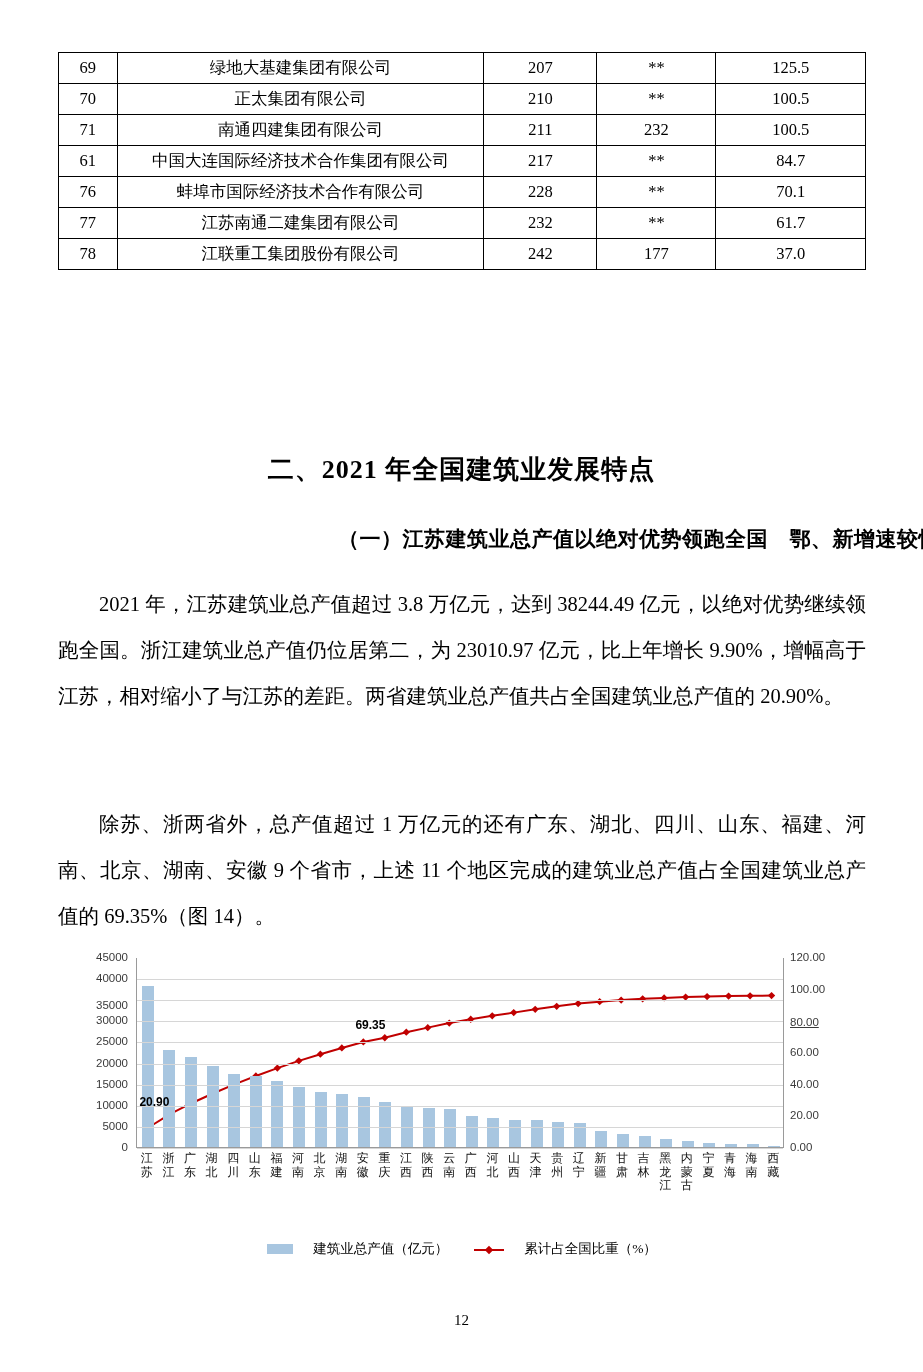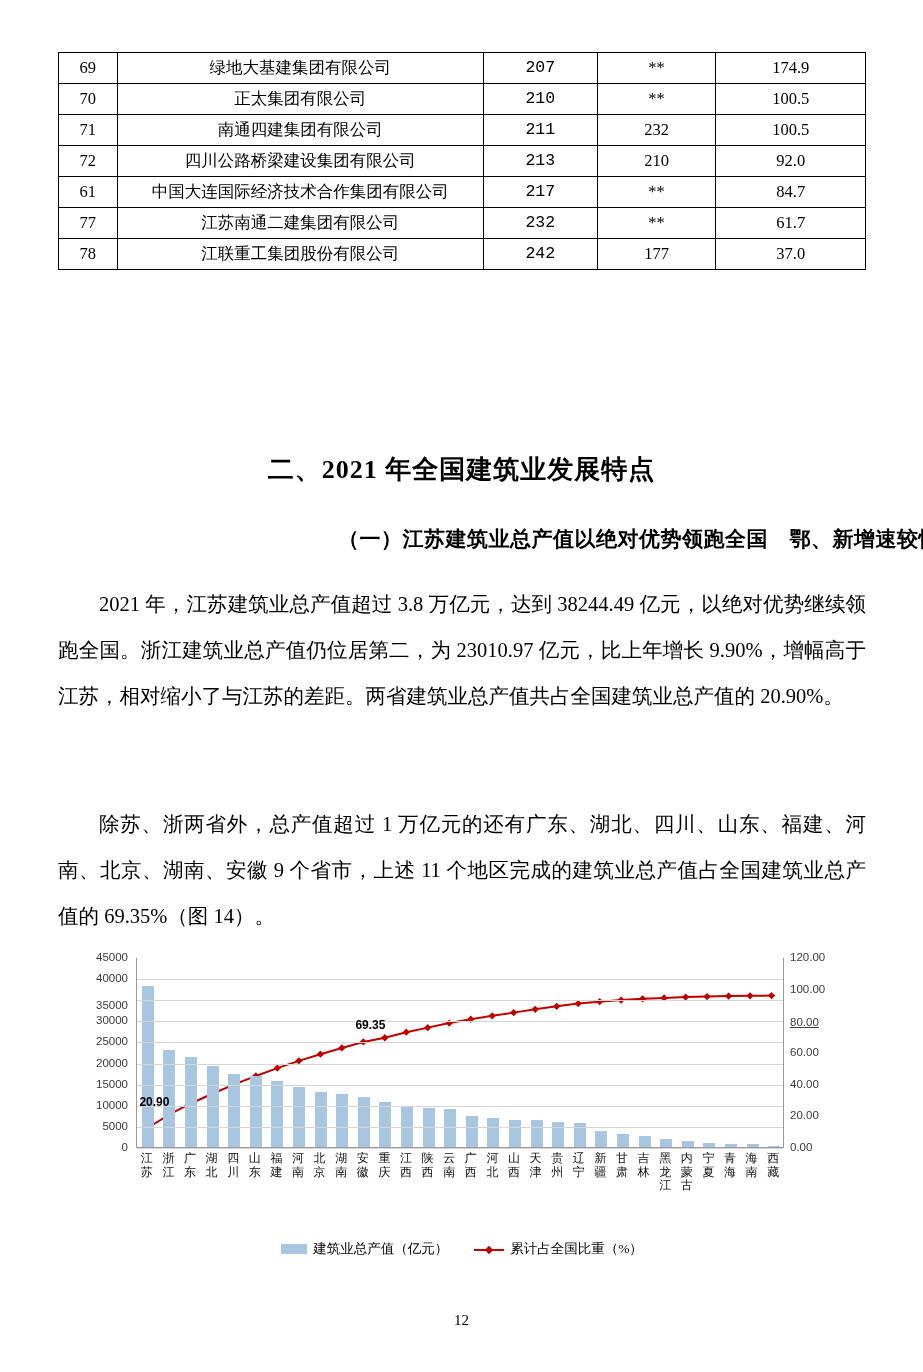--- a/index.html
+++ b/index.html
@@ -39,21 +39,21 @@
   table.rank-table td {
     border: 1px solid #000;
     height: 30px;
     padding: 0 4px;
     text-align: center;
     vertical-align: middle;
     line-height: 1.1;
   }
   td.c-idx   { width: 52px; }
   td.c-name  { width: 382px; font-family: Liberation Serif, serif; }
-  td.c-n1    { width: 110px; font-family: Liberation Mono, monospace; }
+  td.c-n1    { width: 110px; }
   td.c-n2    { width: 116px; }
   td.c-n3    { width: 148px; }
 
   .note {
     position: absolute;
     left: 58px;
     top: 362px;
     font-size: 17px;
     font-family: "Liberation Serif", "DejaVu Serif", serif;
     font-weight: bold;
@@ -206,21 +206,21 @@
     background: #c00000;
   }
   .legend span.sw-line::after {
     content: "";
     position: absolute;
     left: 12px; top: 2.5px;
     width: 6px; height: 6px;
     background: #c00000;
     transform: rotate(45deg);
   }
-  .legend em { font-style: normal; vertical-align: middle; }
+  .legend em { font-style: normal; vertical-align: middle; margin-left: 14px; }
 
   .page-num {
     position: absolute;
     left: 0;
     top: 1312px;
     width: 923px;
     text-align: center;
     font-size: 15px;
   }
 </style>
@@ -230,49 +230,49 @@
 <div class="page">
 
   <div class="tbl-wrap">
     <table class="rank-table">
       <tbody>
         <tr>
           <td class="c-idx">69</td>
           <td class="c-name">绿地大基建集团有限公司</td>
           <td class="c-n1">207</td>
           <td class="c-n2">**</td>
-          <td class="c-n3">174.9</td>
+          <td class="c-n3">125.5</td>
         </tr>
         <tr>
           <td class="c-idx">70</td>
           <td class="c-name">正太集团有限公司</td>
           <td class="c-n1">210</td>
           <td class="c-n2">**</td>
           <td class="c-n3">100.5</td>
         </tr>
         <tr>
           <td class="c-idx">71</td>
           <td class="c-name">南通四建集团有限公司</td>
           <td class="c-n1">211</td>
           <td class="c-n2">232</td>
           <td class="c-n3">100.5</td>
         </tr>
         <tr>
-          <td class="c-idx">72</td>
-          <td class="c-name">四川公路桥梁建设集团有限公司</td>
-          <td class="c-n1">213</td>
-          <td class="c-n2">210</td>
-          <td class="c-n3">92.0</td>
-        </tr>
-        <tr>
           <td class="c-idx">61</td>
           <td class="c-name">中国大连国际经济技术合作集团有限公司</td>
           <td class="c-n1">217</td>
           <td class="c-n2">**</td>
           <td class="c-n3">84.7</td>
+        </tr>
+        <tr>
+          <td class="c-idx">76</td>
+          <td class="c-name">蚌埠市国际经济技术合作有限公司</td>
+          <td class="c-n1">228</td>
+          <td class="c-n2">**</td>
+          <td class="c-n3">70.1</td>
         </tr>
         <tr>
           <td class="c-idx">77</td>
           <td class="c-name">江苏南通二建集团有限公司</td>
           <td class="c-n1">232</td>
           <td class="c-n2">**</td>
           <td class="c-n3">61.7</td>
         </tr>
         <tr>
           <td class="c-idx">78</td>

